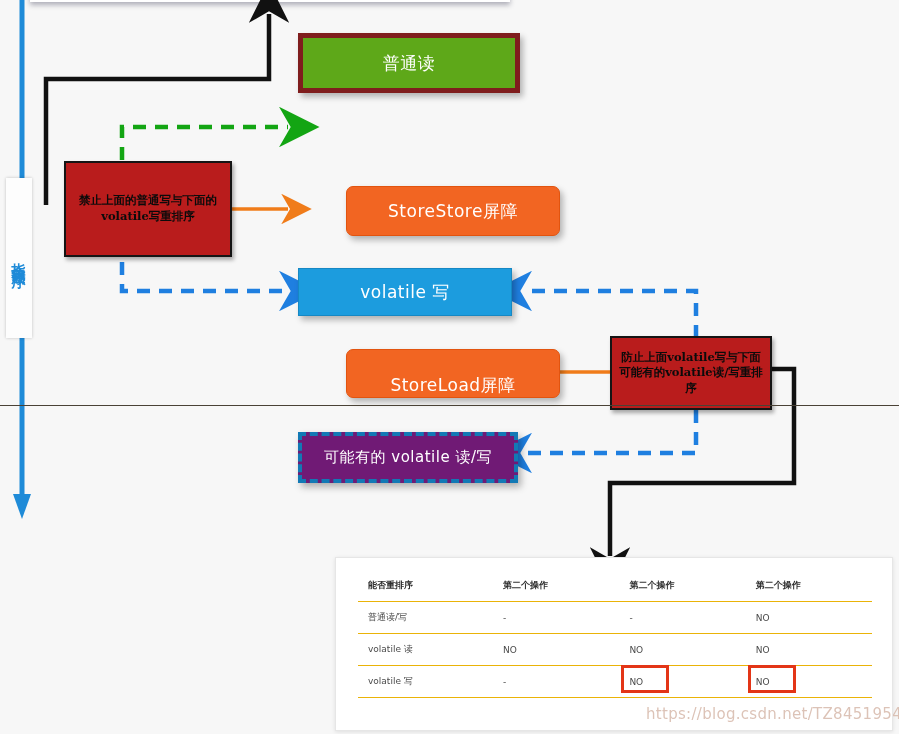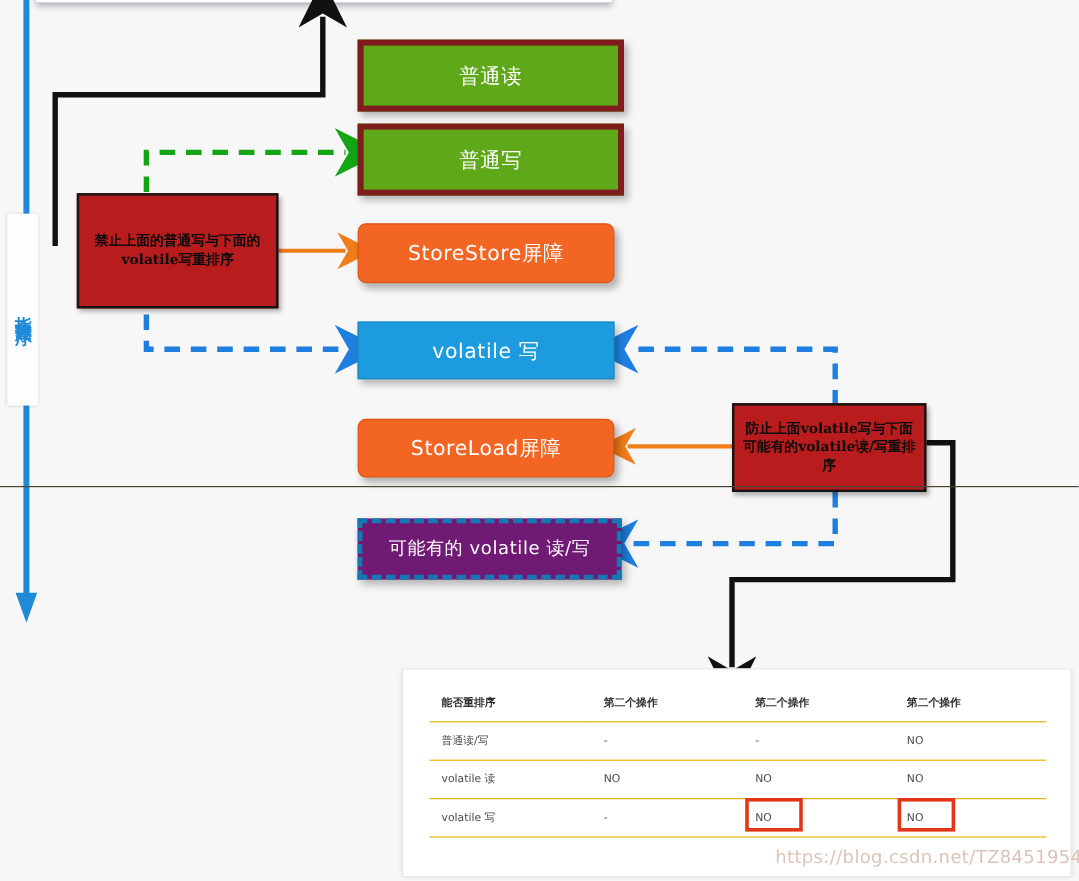--- a/index.html
+++ b/index.html
@@ -40,21 +40,21 @@
     position:absolute;
     display:flex;align-items:center;justify-content:center;
     color:#ffffff;
     font-size:17px;
     font-weight:400;
     letter-spacing:.5px;
     box-shadow:3px 4px 6px rgba(0,0,0,.28);
     font-family:"DejaVu Sans",sans-serif;
   }
   .op.green{background:#5ea819;border:5px solid #7f1d1d;}
-  .op.orange{background:#f26522;border:1px solid #e2540f;border-radius:7px;}
+  .op.orange{background:#f26522;border:1px solid #e2540f;border-radius:7px;margin-left:48px;}
   .op.blue{background:#1c9cde;border:1px solid #1688c4;}
   .op.bluedash{
     background:#701a75;
     border:4px dashed #1279b5;
     box-shadow:3px 4px 7px rgba(0,0,0,.3);
   }
 
   
   .note{
     position:absolute;
@@ -197,33 +197,30 @@
   </svg>
 
   <div class="axis-label">
     <span>指令执行顺序</span>
   </div>
 
   <div class="op green" style="left:298px;top:33px;width:212px;height:50px;">
     <span>普通读</span>
   </div>
 
-  <div class="op green" style="left:298px;top:103px;width:212px;height:50px;">
-    <span>普通写</span>
-  </div>
 
   <div class="op orange" style="left:298px;top:186px;width:212px;height:48px;">
     <span>StoreStore屏障</span>
   </div>
 
   <div class="op blue" style="left:298px;top:268px;width:212px;height:46px;">
     <span>volatile 写</span>
   </div>
 
-  <div class="op orange" style="left:298px;top:349px;width:212px;height:47px;">
+  <div class="op orange" style="left:298px;top:349px;width:212px;height:47px;align-items:flex-end;">
     <span>StoreLoad屏障</span>
   </div>
 
   <div class="op bluedash" style="left:298px;top:432px;width:212px;height:43px;font-size:15px;">
     <span>可能有的 volatile 读/写</span>
   </div>
 
   <div class="note" style="left:64px;top:161px;width:168px;height:96px;">
     <span>禁止上面的普通写与下面的volatile写重排序</span>
   </div>

